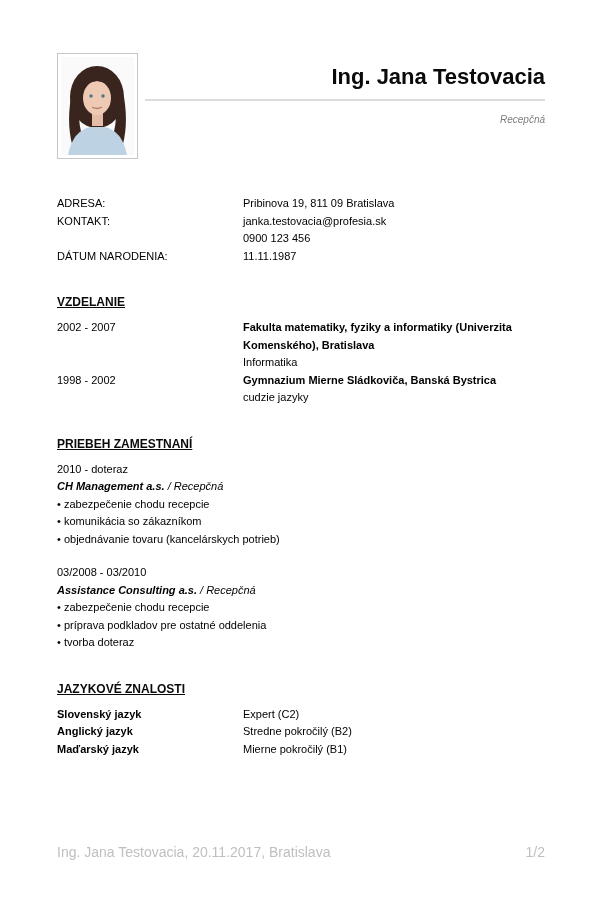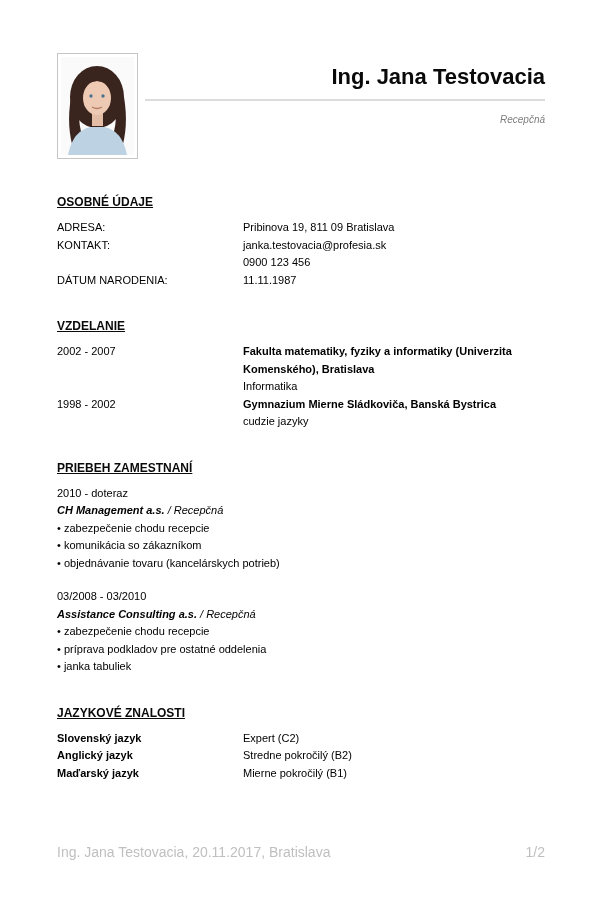--- a/index.html
+++ b/index.html
@@ -74,21 +74,20 @@
         </svg>
       </div>
       <div class="header-main">
         <h1 class="doc-title">Ing. Jana Testovacia</h1>
         <hr class="title-divider">
         <div class="doc-subtitle">Recepčná</div>
       </div>
     </div>
 
     <div class="section section-personal">
-      <h2>OSOBNÉ ÚDAJE</h2>
       <div class="grid">
         <div class="label">ADRESA:</div>
         <div class="value">Pribinova 19, 811 09 Bratislava</div>
         <div class="label">KONTAKT:</div>
         <div class="value">
           <div>janka.testovacia@profesia.sk</div>
           <div>0900 123 456</div>
         </div>
         <div class="label">DÁTUM NARODENIA:</div>
         <div class="value">11.11.1987</div>
@@ -124,21 +123,21 @@
         <div class="bullet">objednávanie tovaru (kancelárskych potrieb)</div>
       </div>
 
       <div class="job">
         <div>03/2008 - 03/2010</div>
         <div>
           <span class="employer">Assistance Consulting a.s.</span><span class="position"> / Recepčná</span>
         </div>
         <div class="bullet">zabezpečenie chodu recepcie</div>
         <div class="bullet">príprava podkladov pre ostatné oddelenia</div>
-        <div class="bullet">janka tabuliek</div>
+        <div class="bullet">tvorba doteraz</div>
       </div>
     </div>
 
     <div class="section section-languages">
       <h2>JAZYKOVÉ ZNALOSTI</h2>
       <div class="grid">
         <div class="label bold">Slovenský jazyk</div>
         <div class="value">Expert (C2)</div>
         <div class="label bold">Anglický jazyk</div>
         <div class="value">Stredne pokročilý (B2)</div>

